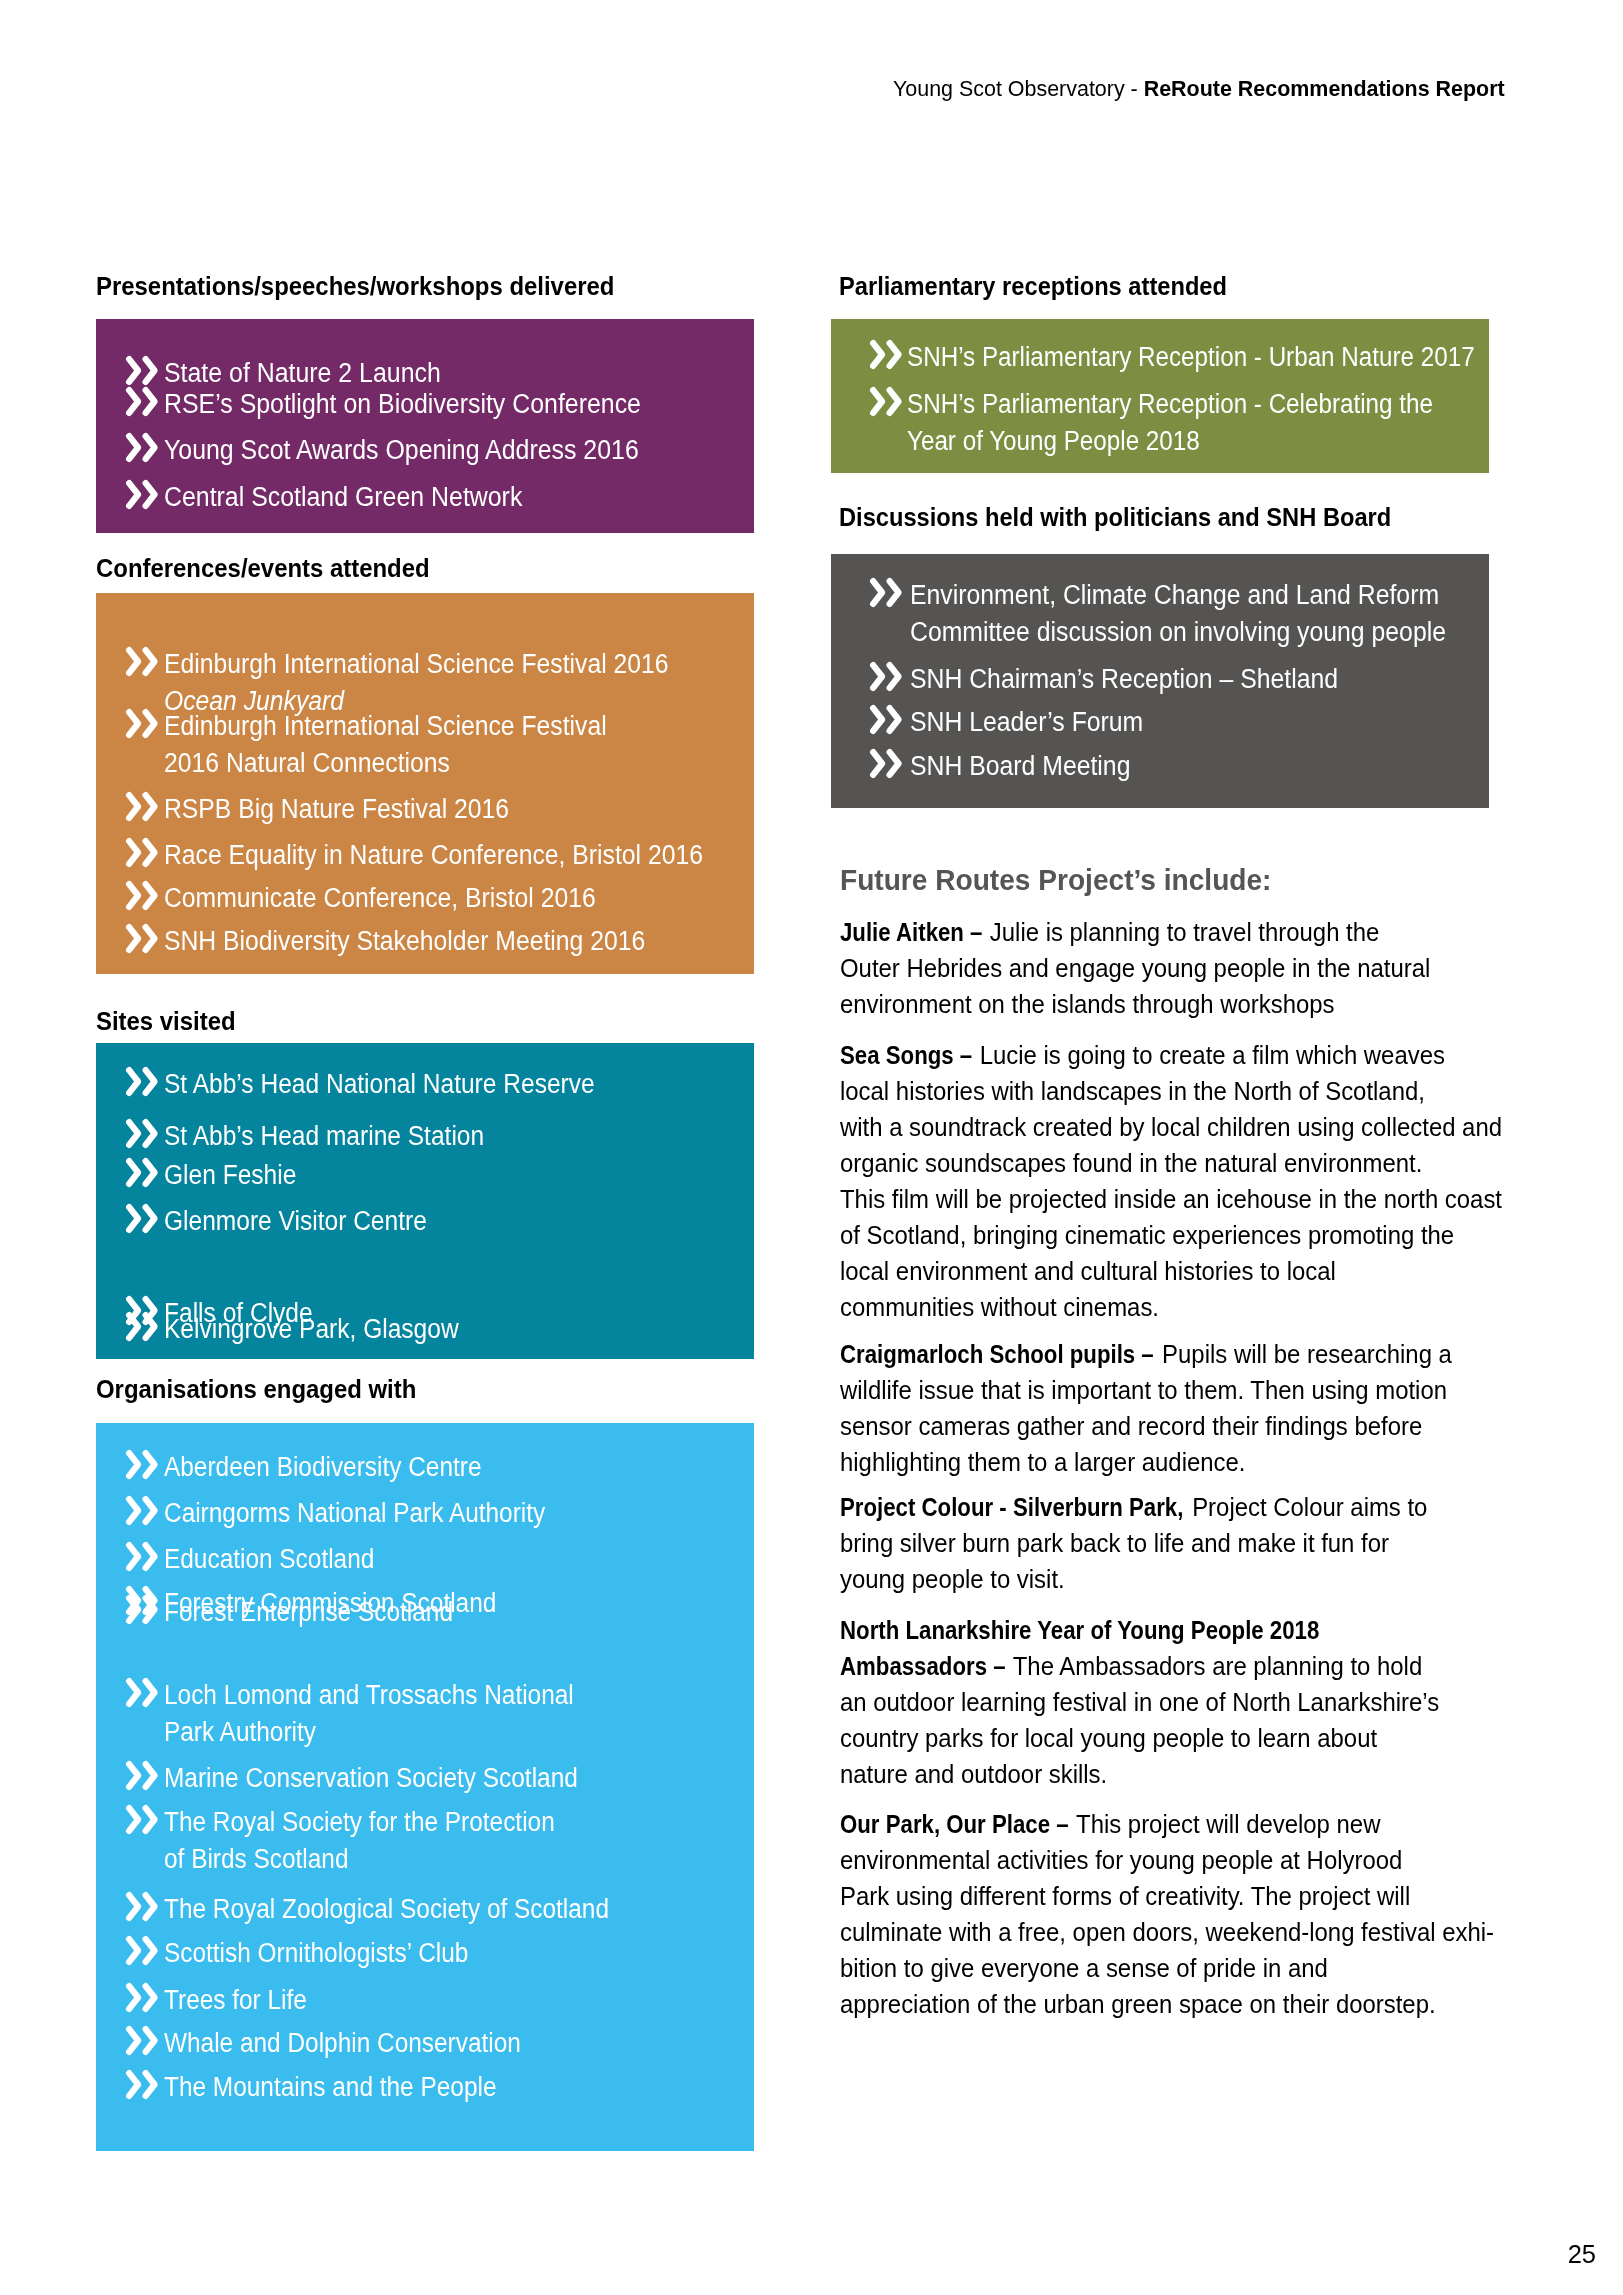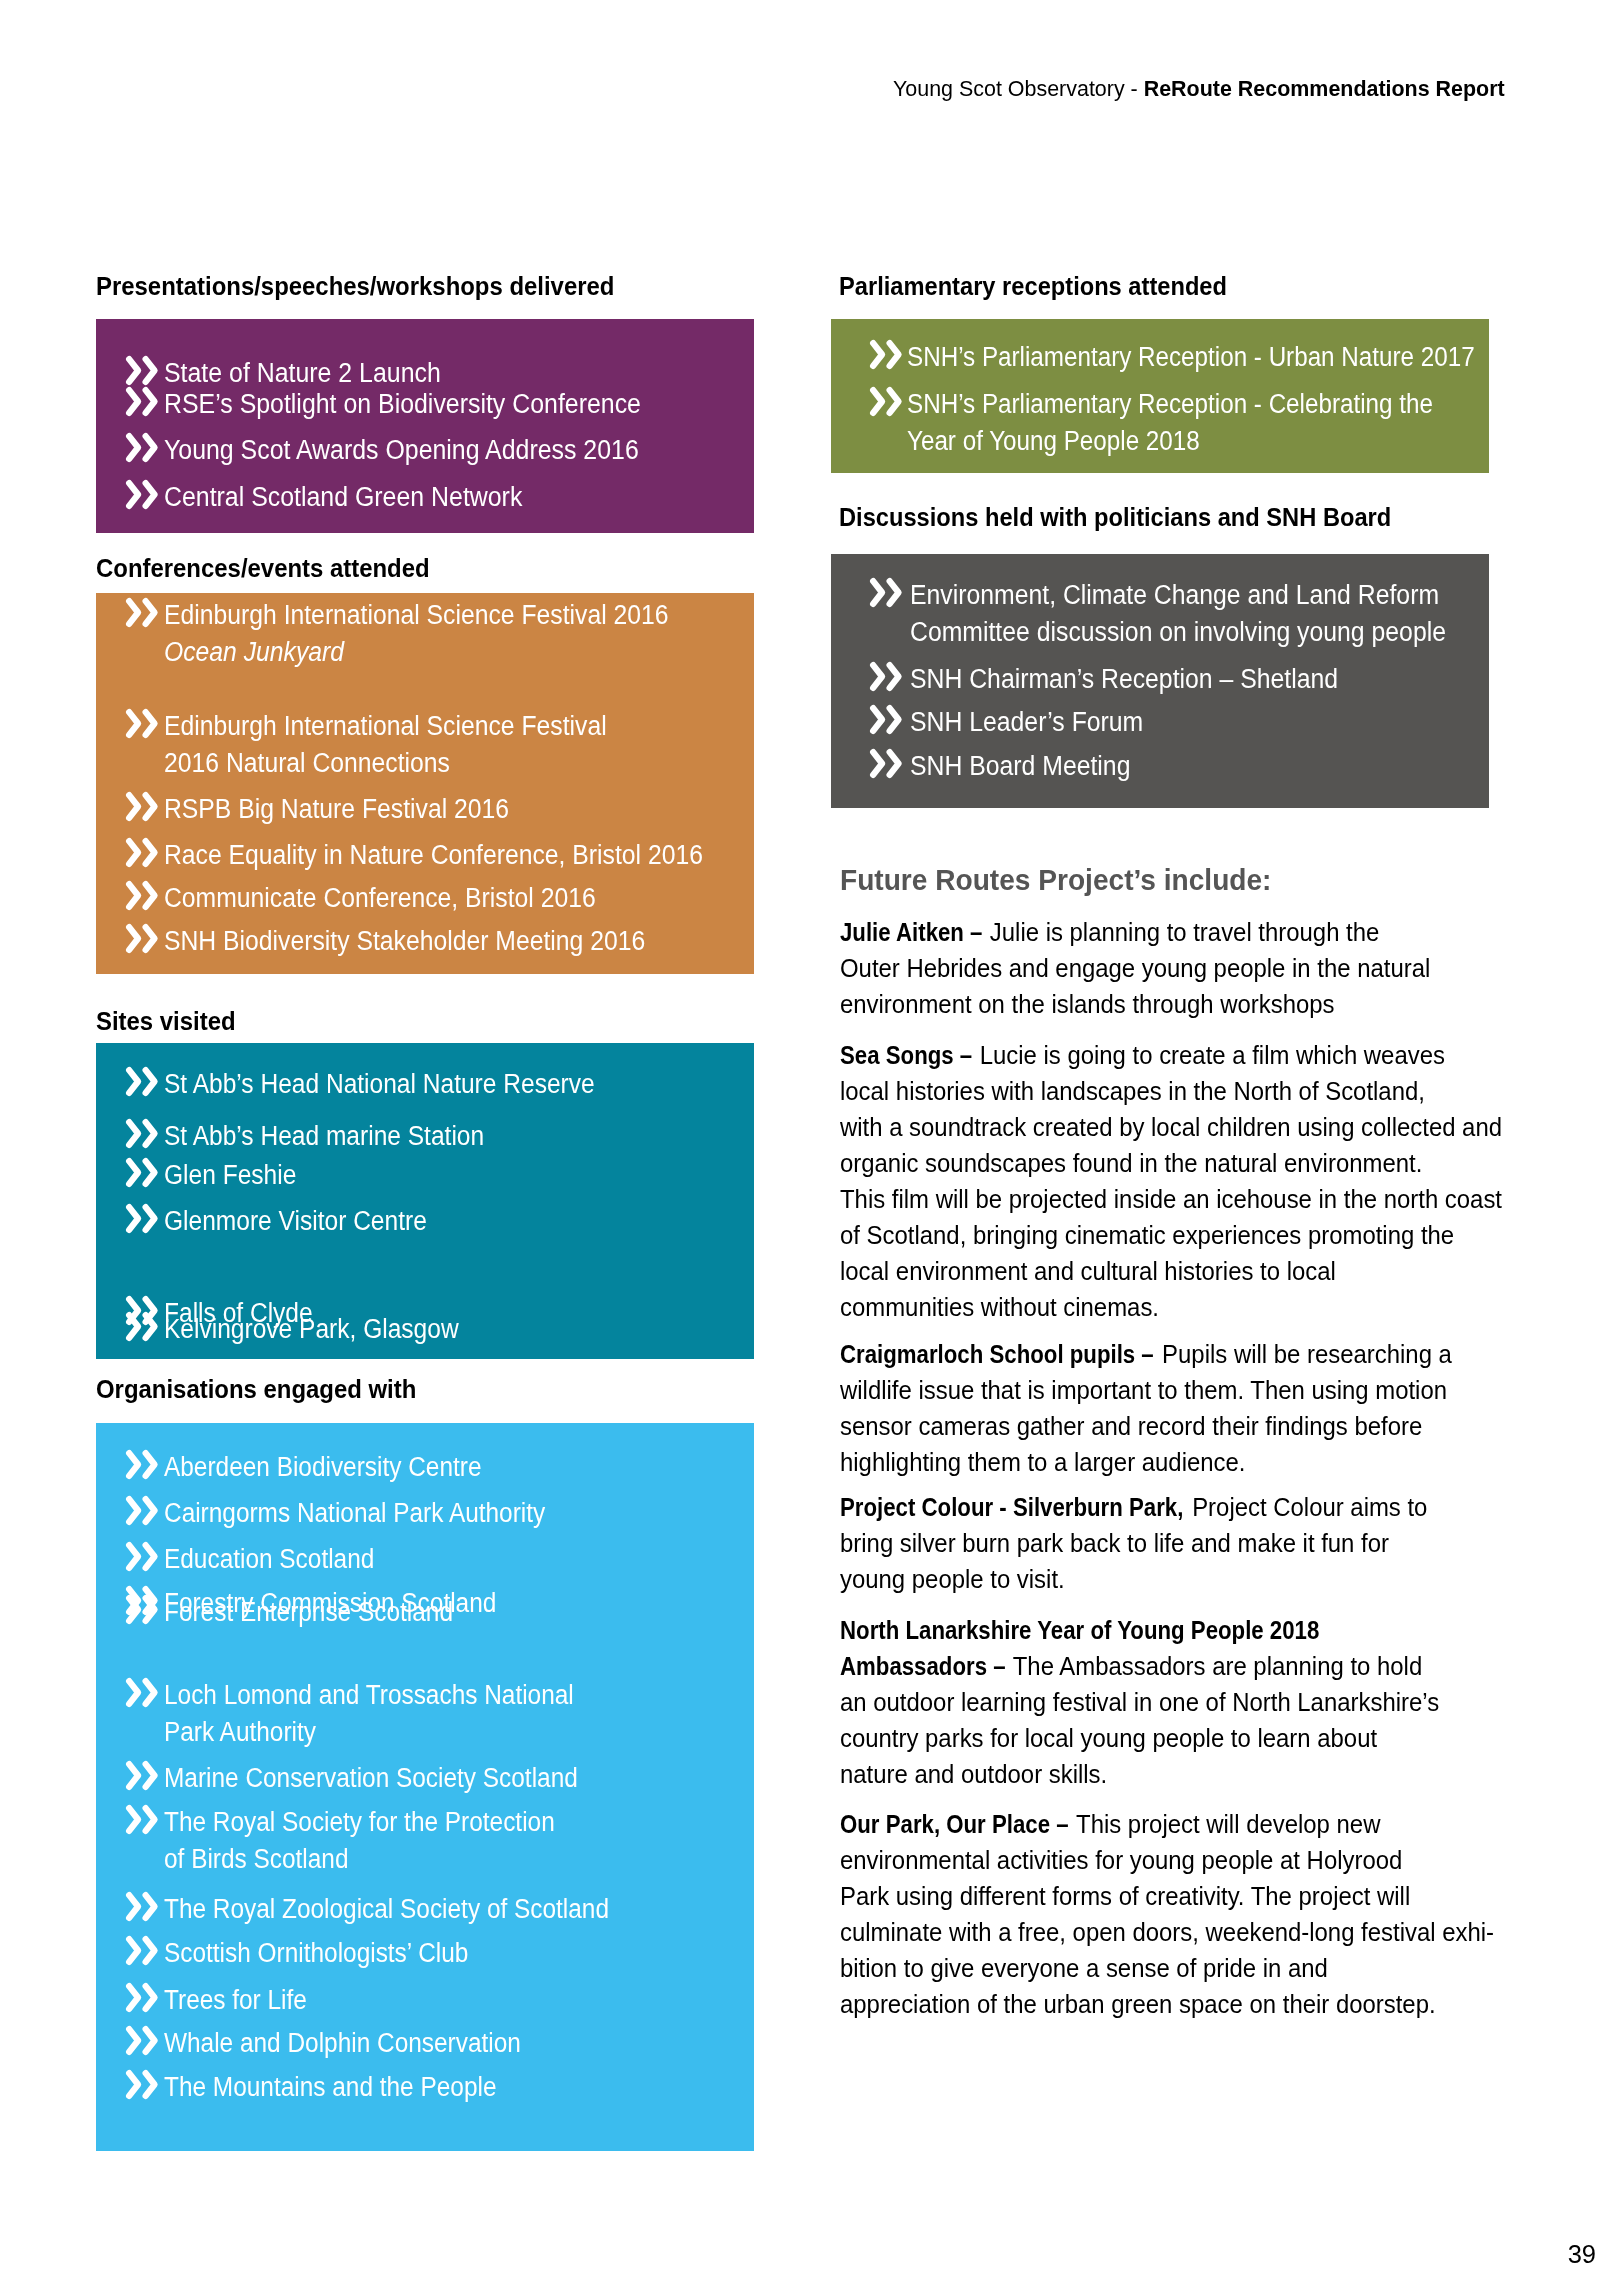--- a/index.html
+++ b/index.html
@@ -91,21 +91,21 @@
           <span class="wrap" style="margin-left:68px;transform:scaleX(0.922)">
             <span class="ln">Central Scotland Green Network</span>
           </span>
         </li>
       </ul>
     </div>
     <h3 class="sec-title" style="top:556px;left:0px;transform:scaleX(0.938)">Conferences/events attended</h3>
     <div class="panel" style="top:593px;height:381px;background:#cb8544"></div>
     <div class="items">
       <ul>
-        <li style="top:598px">
+        <li style="top:647px">
             <svg class="chev" style="left:30px" viewBox="0 0 50 44" aria-hidden="true">
               <path d="M4.75 4.75 L18.25 22 L4.75 39.25" fill="none" stroke="#ffffff" stroke-width="9.5" stroke-linecap="round" stroke-linejoin="round"></path>
               <path d="M29.75 4.75 L43.25 22 L29.75 39.25" fill="none" stroke="#ffffff" stroke-width="9.5" stroke-linecap="round" stroke-linejoin="round"></path>
             </svg>
           <span class="wrap" style="margin-left:68px;transform:scaleX(0.916)">
             <span class="ln">Edinburgh International Science Festival 2016</span>
             <span class="ln it">Ocean Junkyard</span>
           </span>
         </li>
         <li style="top:709px">
@@ -449,15 +449,15 @@
     <p class="fr-p" style="top:1806px">
       <span class="ln"><span class="b" style="margin-right: -17.5px;">Our Park, Our Place –</span><span> This project will develop new</span></span>
       <span class="ln"><span>environmental activities for young people at Holyrood</span></span>
       <span class="ln"><span>Park using different forms of creativity. The project will</span></span>
       <span class="ln"><span>culminate with a free, open doors, weekend-long festival exhi-</span></span>
       <span class="ln"><span>bition to give everyone a sense of pride in and</span></span>
       <span class="ln"><span>appreciation of the urban green space on their doorstep.</span></span>
     </p>
   </div>
 
-  <div class="pageno">39</div>
+  <div class="pageno">25</div>
 </div>
 
 
 </body></html>

